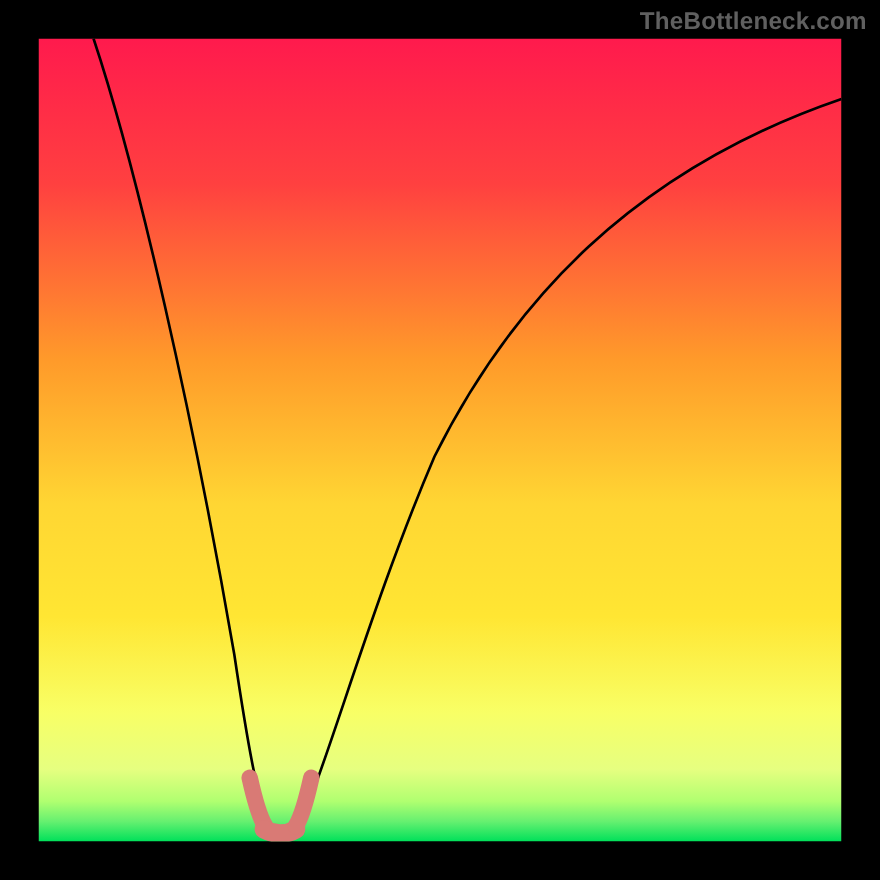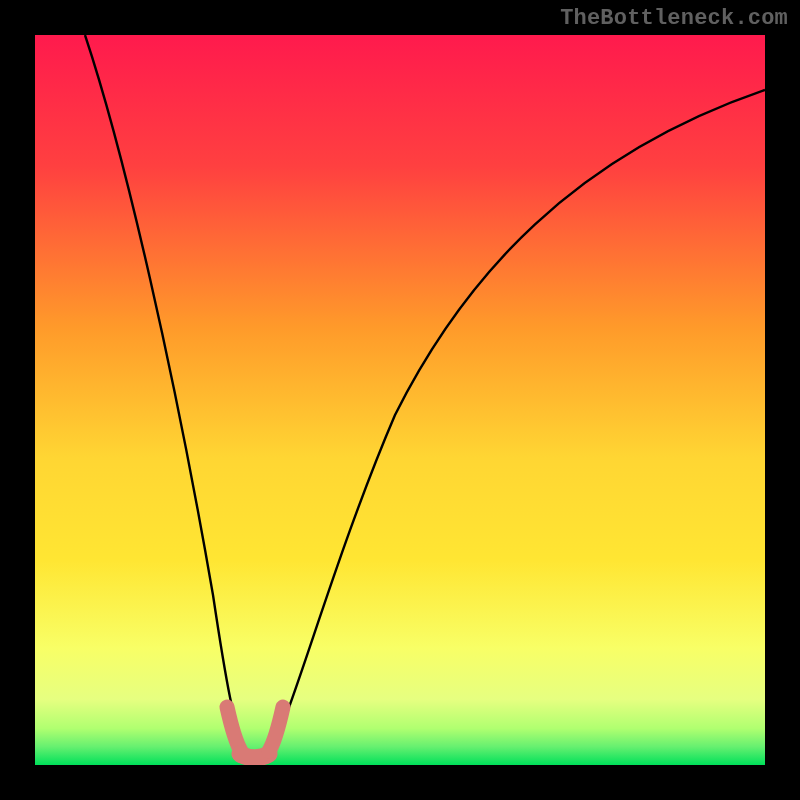--- a/index.html
+++ b/index.html
@@ -22,21 +22,21 @@
     position: absolute;
     left: 35px;
     top: 35px;
     width: 730px;
     height: 730px;
   }
   .watermark {
     position: absolute;
     top: 6px;
     right: 12px;
-    font-family: Liberation Mono, monospace;
+    font-family: Liberation Sans, sans-serif;
     font-size: 22px;
     font-weight: 600;
     color: #606060;
     letter-spacing: 0.2px;
   }
   svg {
     display: block;
   }
 </style>
 </head>

